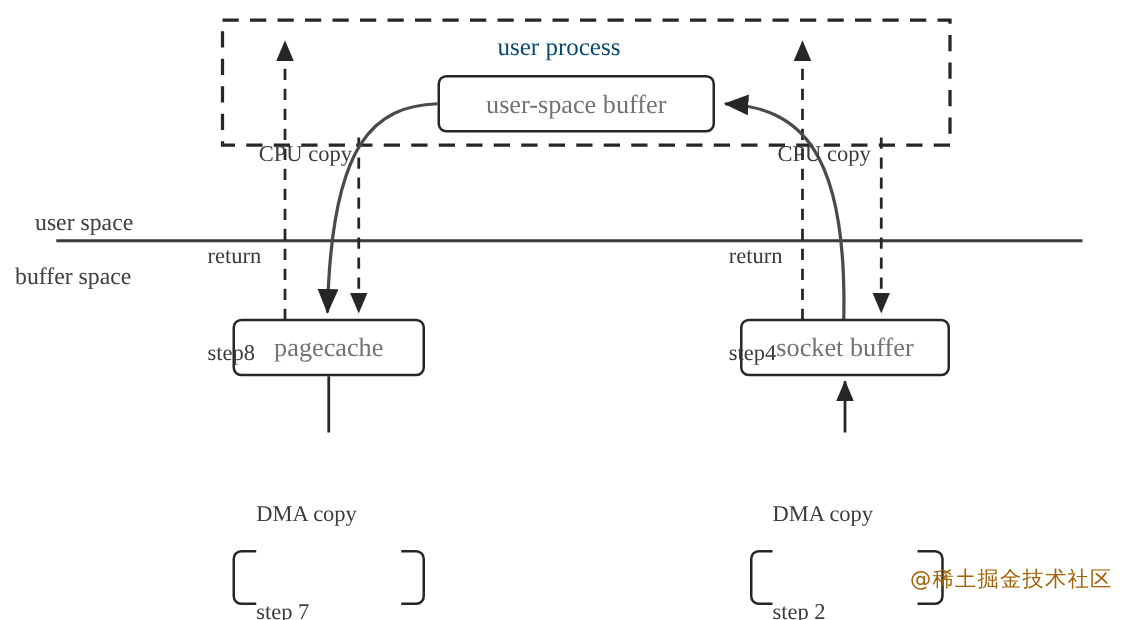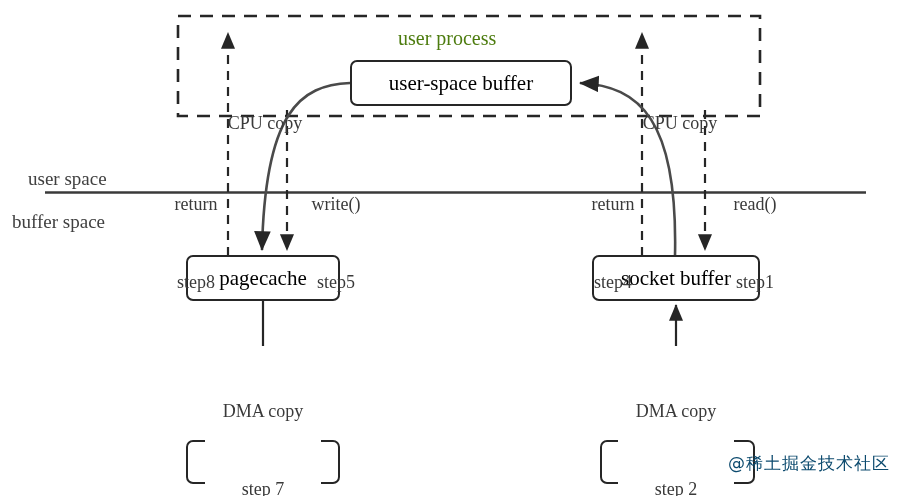--- a/index.html
+++ b/index.html
@@ -25,48 +25,47 @@
   }
   .node-box {
     position: absolute;
     border: 2px solid #262626;
     border-radius: 7px;
     background: #ffffff;
     display: flex;
     align-items: center;
     justify-content: center;
     font-size: 21px;
-    color: #000000;
+    color: #737373;
     box-sizing: border-box;
   }
   .txt {
     position: absolute;
     font-size: 18px;
     color: #3a3a3a;
     white-space: pre;
     line-height: 1.45;
-    text-align: center;
   }
-  .txt.left-al { text-align: center; }
+  .txt.left-al { text-align: left; }
   .space-label {
     position: absolute;
     font-size: 19px;
     color: #404040;
     white-space: pre;
   }
   #user-process-title {
     position: absolute;
     font-size: 20px;
-    color: #4d7c0f;
+    color: #0c4a6e;
     white-space: pre;
   }
   #watermark {
     position: absolute;
     font-size: 17px;
-    color: #0c4a6e;
+    color: #a16207;
     white-space: pre;
     font-family: "DejaVu Sans", sans-serif;
     letter-spacing: 1px;
   }
 </style>
 </head>
 <body>
 
 <div id="canvas">
 
@@ -129,34 +128,26 @@
 
   <div class="txt" style="left:622px; top:58px; width:116px;">
     <div>CPU copy</div>
   </div>
 
   <div class="txt left-al" style="left:166px; top:139px; width:60px;">
     <div>return</div>
     <div>step8</div>
   </div>
 
-  <div class="txt left-al" style="left:303px; top:139px; width:66px;">
-    <div>write()</div>
-    <div>step5</div>
-  </div>
 
   <div class="txt left-al" style="left:583px; top:139px; width:60px;">
     <div>return</div>
     <div>step4</div>
   </div>
 
-  <div class="txt left-al" style="left:722px; top:139px; width:66px;">
-    <div>read()</div>
-    <div>step1</div>
-  </div>
 
   <div class="txt" style="left:205px; top:346px; width:116px; background:#ffffff;">
     <div>DMA copy</div>
     <div>step 7</div>
   </div>
 
   <div class="txt" style="left:618px; top:346px; width:116px; background:#ffffff;">
     <div>DMA copy</div>
     <div>step 2</div>
   </div>

